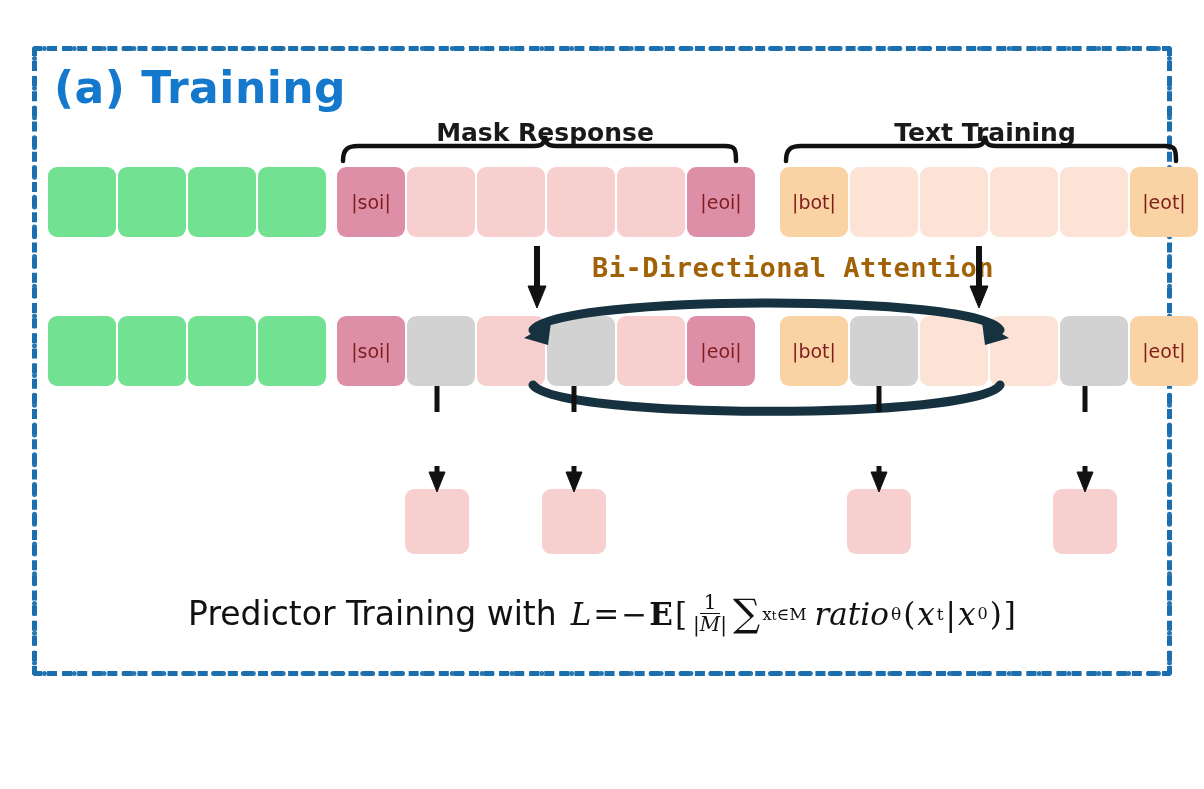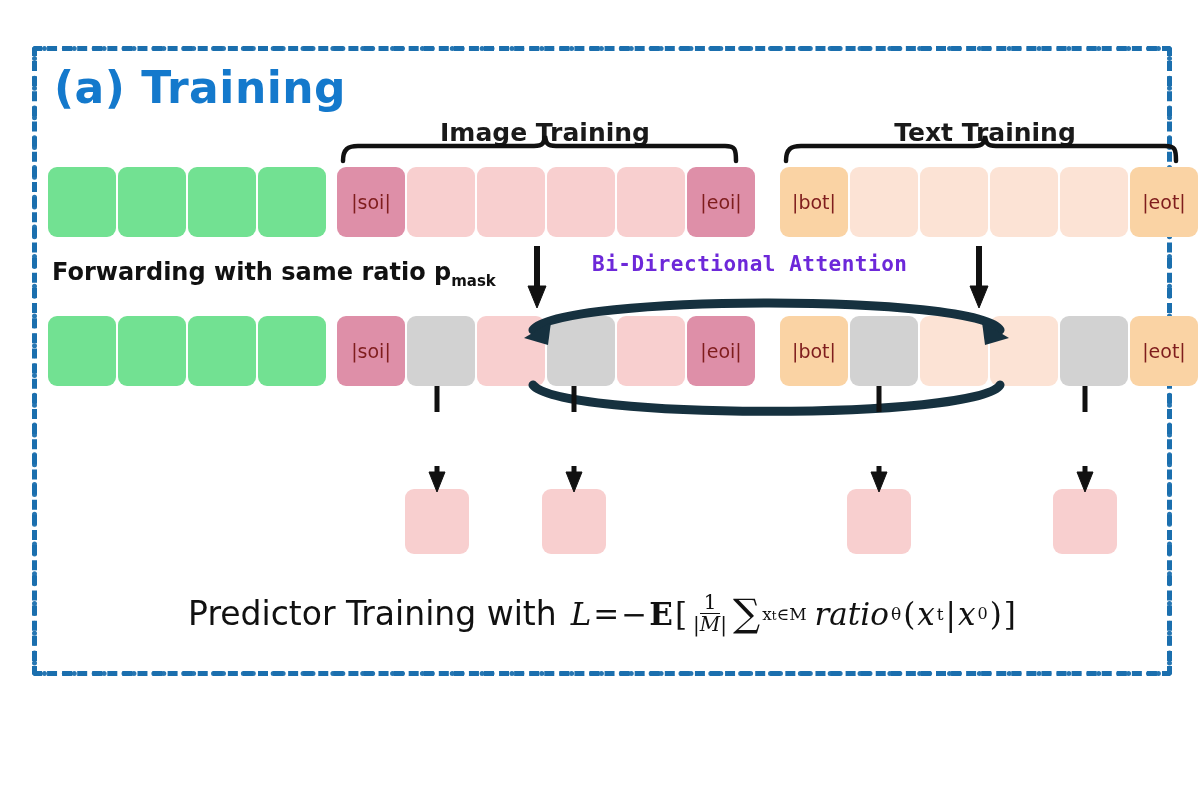--- a/index.html
+++ b/index.html
@@ -51,21 +51,21 @@
   .fwdlabel{
     position:absolute;left:52px;top:258px;
     font-family:"DejaVu Sans",sans-serif;
     font-size:24px;font-weight:600;color:#111;white-space:nowrap;
   }
   .fwdlabel sub{font-size:15px;font-weight:700;}
 
   .bdlabel{
     position:absolute;left:592px;top:252px;
     font-family:"DejaVu Sans Mono",monospace;
-    font-size:21px;font-weight:700;color:#6d28d9;letter-spacing:.5px;white-space:nowrap;
+    font-size:27px;font-weight:700;color:#a16207;letter-spacing:.5px;white-space:nowrap;
   }
 
   .predictor{
     position:absolute;left:32px;top:410px;width:1140px;height:55px;
     background:#d9d9d9;
     display:flex;align-items:center;justify-content:center;
   }
   .predictor span{
     font-family:"DejaVu Sans",sans-serif;
     font-size:27px;font-weight:600;color:#111;letter-spacing:.3px;
@@ -98,26 +98,23 @@
 </style>
 </head>
 <body>
 
 <div id="stage">
 
   <div class="frame"></div>
 
   <div class="title">(a) Training</div>
 
-  <div class="grouplabel" style="left:415px;top:118px;width:260px;">Image Training</div>
+  <div class="grouplabel" style="left:415px;top:118px;width:260px;">Mask Response</div>
   <div class="grouplabel" style="left:855px;top:118px;width:260px;">Text Training</div>
 
-  <div class="fwdlabel">
-    <span>Forwarding with same ratio p</span><sub>mask</sub>
-  </div>
 
   <div class="bdlabel">Bi-Directional Attention</div>
 
 
   <div id="tokens">
       <div class="tok green" style="left: 48px; top: 167px; width: 68px; height: 70px;"></div>
       <div class="tok green" style="left: 118px; top: 167px; width: 68px; height: 70px;"></div>
       <div class="tok green" style="left: 188px; top: 167px; width: 68px; height: 70px;"></div>
       <div class="tok green" style="left: 258px; top: 167px; width: 68px; height: 70px;"></div>
       <div class="tok pinkdark" style="left: 337px; top: 167px; width: 68px; height: 70px;">

